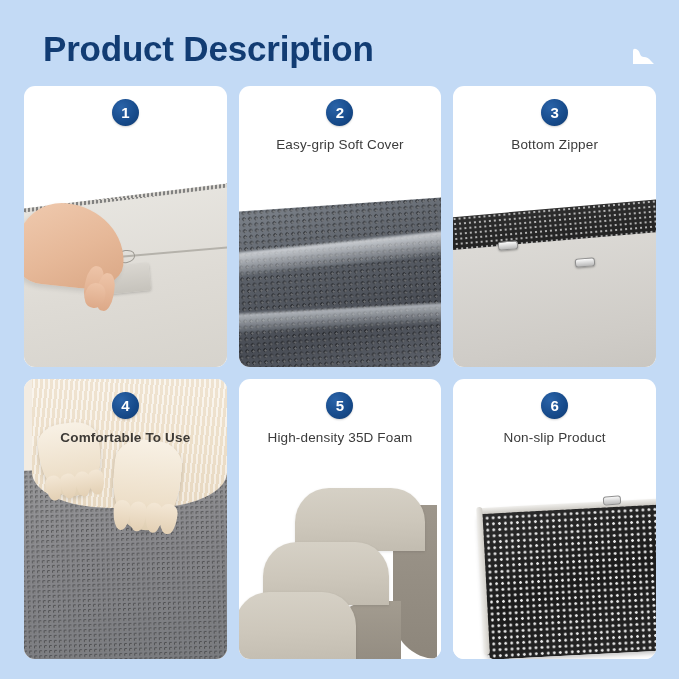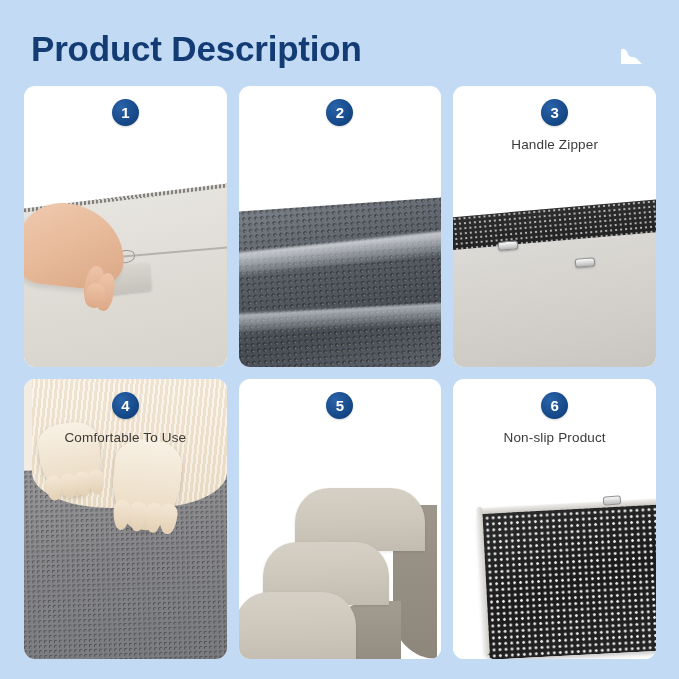--- a/index.html
+++ b/index.html
@@ -11,21 +11,21 @@
 
   body {
     background:#c3daf5;
     font-family:"Liberation Sans", sans-serif;
     position:relative;
   }
 
   
   .page-header {
     position:absolute;
-    left:4px; top:0;
+    left:16px; top:0;
     width:634px; height:86px;
   }
 
   .page-title {
     position:absolute;
     left:27px; top:27px;
     font-size:35px;
     font-weight:bold;
     color:#123c73;
     letter-spacing:-0.2px;
@@ -93,21 +93,21 @@
   .card-photo {
     position:absolute;
     left:0; right:0;
     top:72px; bottom:0;
     z-index:1;
     overflow:hidden;
   }
 
   
   .card.full-bleed .card-photo { top:0; }
-  .card.full-bleed .card-label { color:#3d3a36; }
+  .card.full-bleed .card-label { color:#3d3a36;font-weight:bold; }
 
   
   .photo-handle { background:#ffffff; }
   .handle-cushion {
     position:absolute;
     left:-8%; top:18%;
     width:122%; height:100%;
     background:linear-gradient(175deg,#e8e6e1 0%,#dedbd5 45%,#d4d1ca 100%);
     transform:rotate(-7deg);
     border-radius:8px 10px 0 0;
@@ -382,35 +382,36 @@
   </div>
 
   <div class="card">
     <div class="card-photo photo-cover">
       <div class="cover-fabric"></div>
       <div class="cover-fold"></div>
       <div class="cover-fold2"></div>
     </div>
     <div class="card-head">
       <div class="badge">2</div>
+      <div class="card-label">Easy-grip Soft Cover</div>
     </div>
   </div>
 
   <div class="card">
     <div class="card-photo photo-zipper">
       <div class="zip-dark-panel"></div>
       <div class="zip-open"></div>
       <div class="zip-teeth"></div>
       <div class="zip-grey-panel"></div>
       <div class="zip-pull zp1"></div>
       <div class="zip-pull zp2"></div>
     </div>
     <div class="card-head">
       <div class="badge">3</div>
-      <div class="card-label">Handle Zipper</div>
+      <div class="card-label">Bottom Zipper</div>
     </div>
   </div>
 
   <div class="card full-bleed">
     <div class="card-photo photo-paws">
       <div class="paws-mat"></div>
       <div class="dog-body"></div>
       <div class="paw paw-a">
         <div class="toe"></div>
           <div class="toe"></div>
@@ -433,20 +434,21 @@
   <div class="card">
     <div class="card-photo photo-foam">
       <div class="step-side"></div>
       <div class="step step-top"></div>
       <div class="step-side2"></div>
       <div class="step step-mid"></div>
       <div class="step step-low"></div>
     </div>
     <div class="card-head">
       <div class="badge">5</div>
+      <div class="card-label">High-density 35D Foam</div>
     </div>
   </div>
 
   <div class="card">
     <div class="card-photo photo-bottom">
       <div class="nonslip-panel"></div>
       <div class="nonslip-edge"></div>
       <div class="nonslip-edge-left"></div>
       <div class="nonslip-zip"></div>
     </div>

